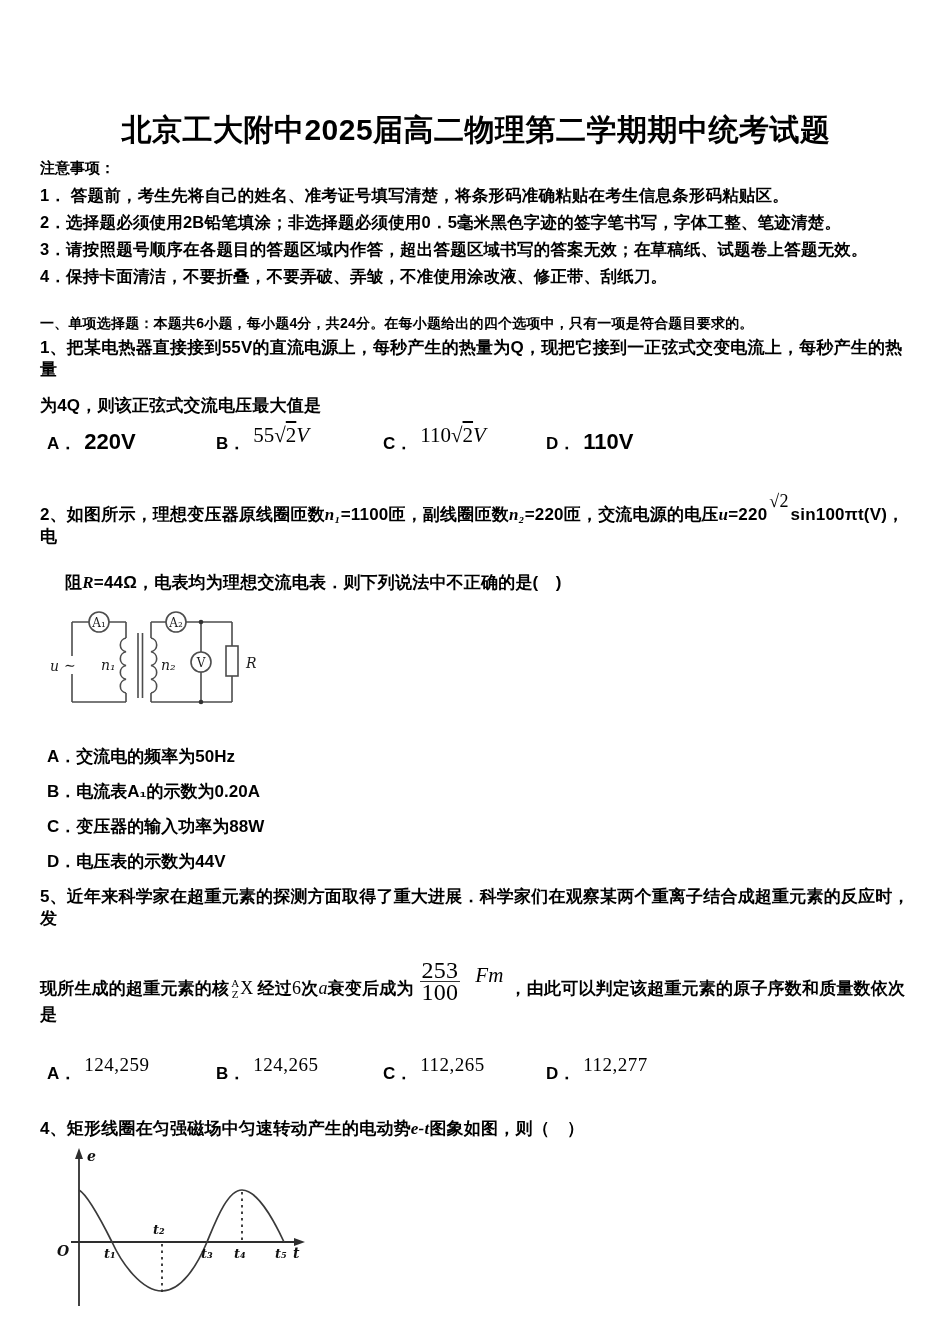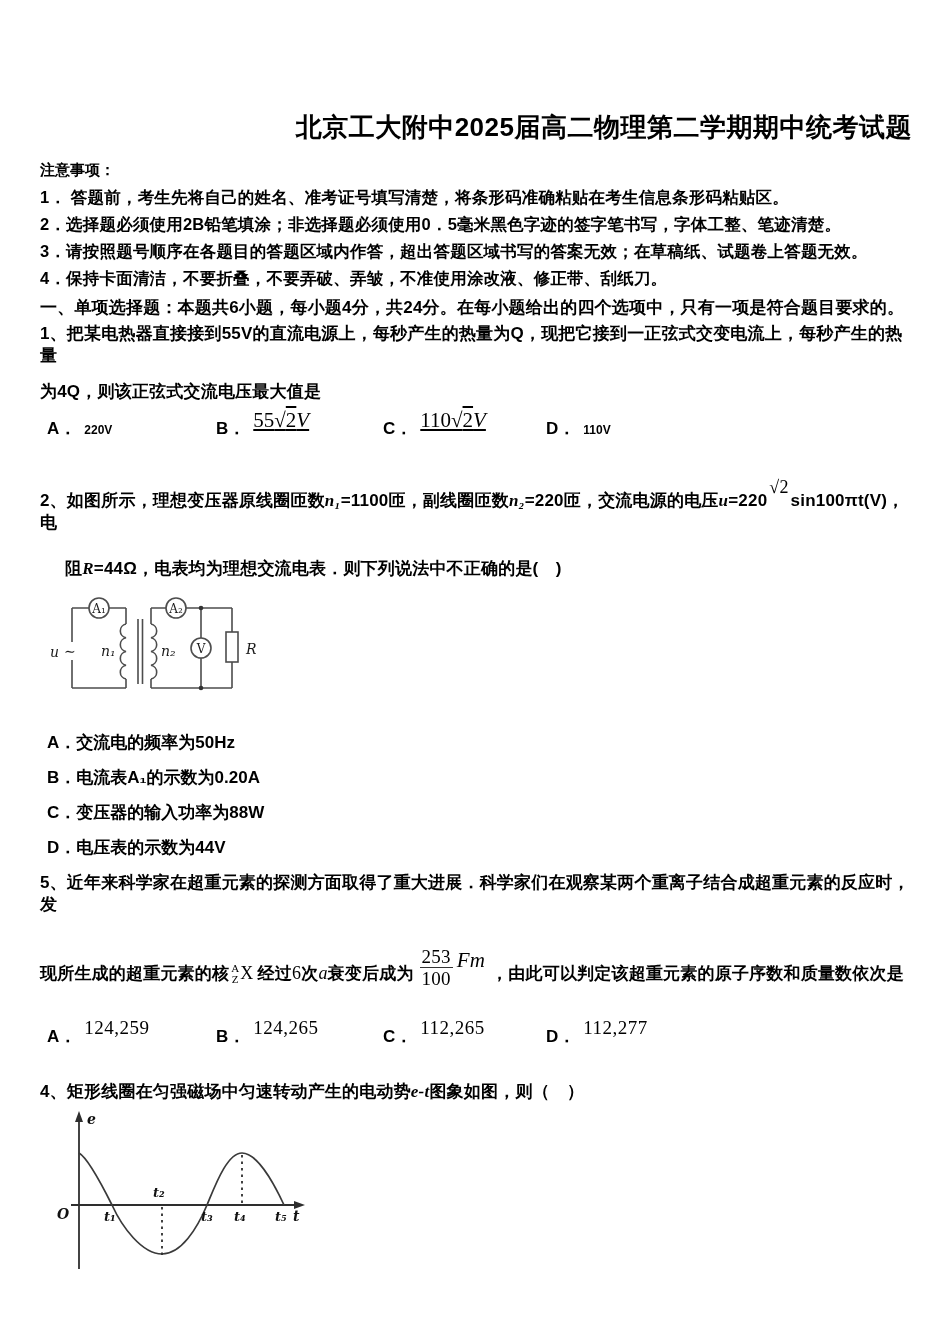--- a/index.html
+++ b/index.html
@@ -4,38 +4,38 @@
 <style>
   * { box-sizing: border-box; margin: 0; padding: 0; }
   html, body { background: #ffffff; }
   body {
     width: 950px; height: 1344px; margin: 0 auto;
     font-family: "Liberation Sans", "DejaVu Sans", sans-serif;
     font-weight: bold; color: #000; overflow: hidden;
   }
   .page { position: relative; width: 950px; height: 1344px; padding: 110px 38px 0 40px; }
 
-  .title { font-size: 26px; text-align: right; letter-spacing: 0.5px; margin-bottom: 16px; }
+  .title { font-size: 30px; text-align: center; letter-spacing: 0.5px; margin-bottom: 8px; }
 
   .notice-head { font-size: 15px; margin-bottom: 4px; }
   .notice-item { font-size: 16.5px; line-height: 27px; letter-spacing: 0.2px; }
 
-  .sec-head { font-size: 17px; margin-top: 4px; letter-spacing: 0.2px; }
+  .sec-head { font-size: 14px; margin-top: 25px; letter-spacing: 0.2px; }
 
   .qline { font-size: 17px; line-height: 22px; letter-spacing: 0.2px; }
   .q1-l1 { margin-top: 4px; }
   .q1-l2 { margin-top: 14px; }
 
   .opt-row { margin: 12px 0 0 7px; white-space: nowrap; height: 40px; }
   .opt-cell { display: inline-block; vertical-align: baseline; }
   .c1 { width: 169px; } .c2 { width: 167px; } .c3 { width: 163px; }
   .opt-label { font-size: 17px; }
-  .opt-text { font-size: 12px; margin-left: 8px; }
+  .opt-text { font-size: 22px; margin-left: 8px; }
   .opt-math { font-family: "Liberation Serif", "DejaVu Serif", serif; font-weight: normal;
-              font-size: 21px; position: relative; top: -7px; margin-left: 8px; text-decoration: underline; }
+              font-size: 21px; position: relative; top: -7px; margin-left: 8px; }
   .rad-n { text-decoration: overline; }
   .mvar-ser { font-style: italic; }
 
   .q2-stem { margin-top: 20px; padding-top: 14px; }
   .q2-l2 { margin-top: 24px; padding-left: 25px; }
   .mvar { font-family: "Liberation Serif", "DejaVu Serif", serif; font-style: italic; font-weight: bold; }
   .sup-sqrt { font-family: "Liberation Serif", "DejaVu Serif", serif; font-weight: normal;
               font-size: 18px; position: relative; top: -13px; padding: 0 2px; }
 
   .circuit-wrap { margin: 14px 0 0 4px; }
@@ -44,21 +44,21 @@
 
   .q3-l1 { margin-top: 12px; }
   .q3-l2 { margin-top: 6px; padding-top: 24px; font-size: 17px; letter-spacing: 0.2px; }
   .nuc { display: inline-block; text-align: center; font-family: "Liberation Serif", "DejaVu Serif", serif;
          font-weight: normal; font-size: 11px; line-height: 11px; vertical-align: -4px; margin-left: 2px; }
   .nuc span { display: block; }
   .nuc-sym { font-family: "Liberation Serif", "DejaVu Serif", serif; font-weight: normal;
              font-size: 18px; margin: 0 4px 0 1px; }
   .serif-lite { font-family: "Liberation Serif", "DejaVu Serif", serif; font-weight: normal; font-size: 18px; }
   .frac { display: inline-block; text-align: center; font-family: "Liberation Serif", "DejaVu Serif", serif;
-          font-weight: normal; font-size: 19px; line-height: 21px; vertical-align: -6px; margin: 0 4px 0 6px; }
+          font-weight: normal; font-size: 24px; line-height: 21px; vertical-align: -6px; margin: 0 15px 0 6px; }
   .frac .num { display: block; border-bottom: 1.5px solid #333; padding: 0 2px; }
   .frac .den { display: block; }
   .prod-sym { font-family: "Liberation Serif", "DejaVu Serif", serif; font-weight: normal; font-style: italic;
               font-size: 21px; position: relative; top: -12px; margin-right: 6px; }
   .q3-opts { margin-top: 36px; height: 46px; }
   .q3val { font-family: "Liberation Serif", "DejaVu Serif", serif; font-weight: normal; font-size: 19px;
            position: relative; top: -8px; margin-left: 8px; letter-spacing: 0.5px; }
 
   .q4-stem { margin-top: 10px; }
   .graph-wrap { margin: 6px 0 0 4px; }

